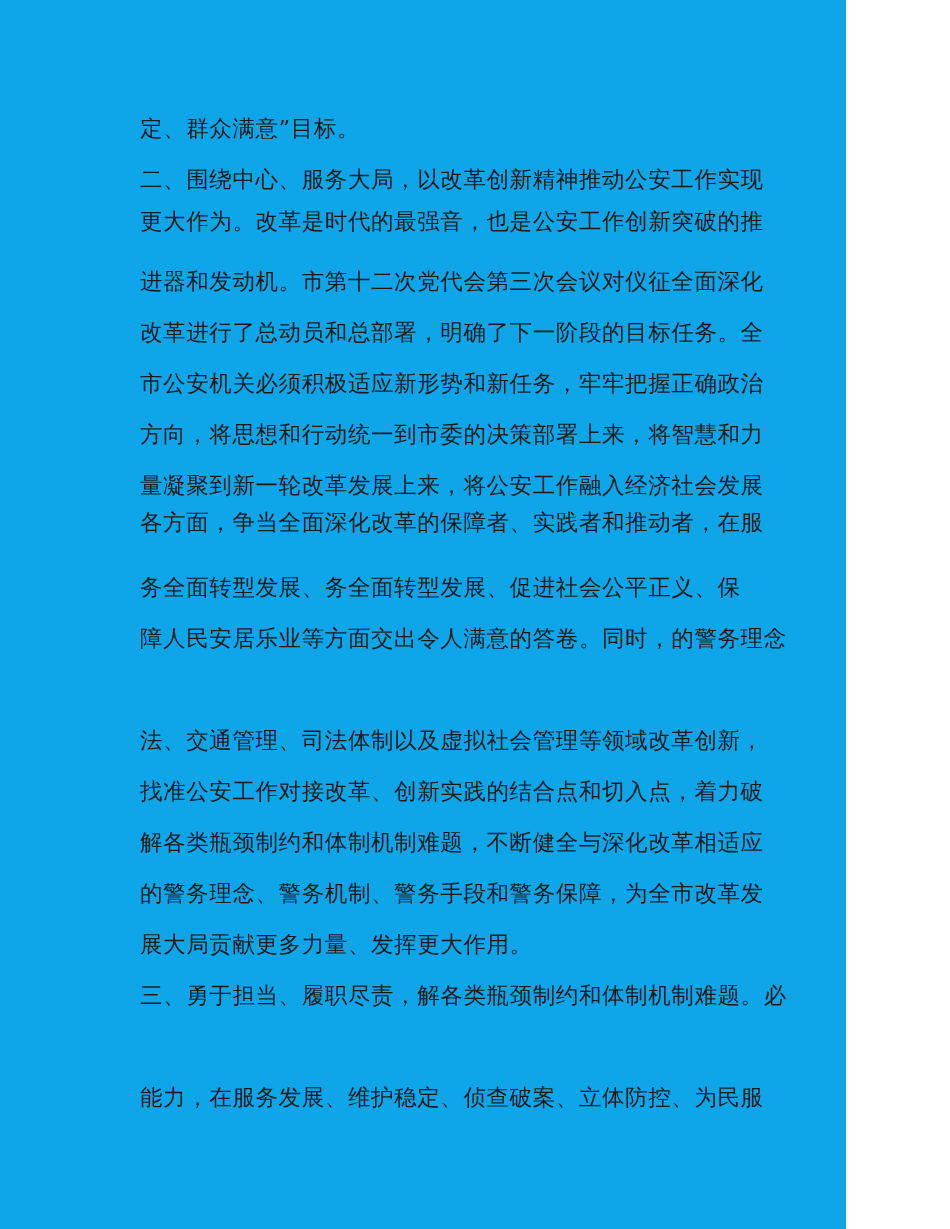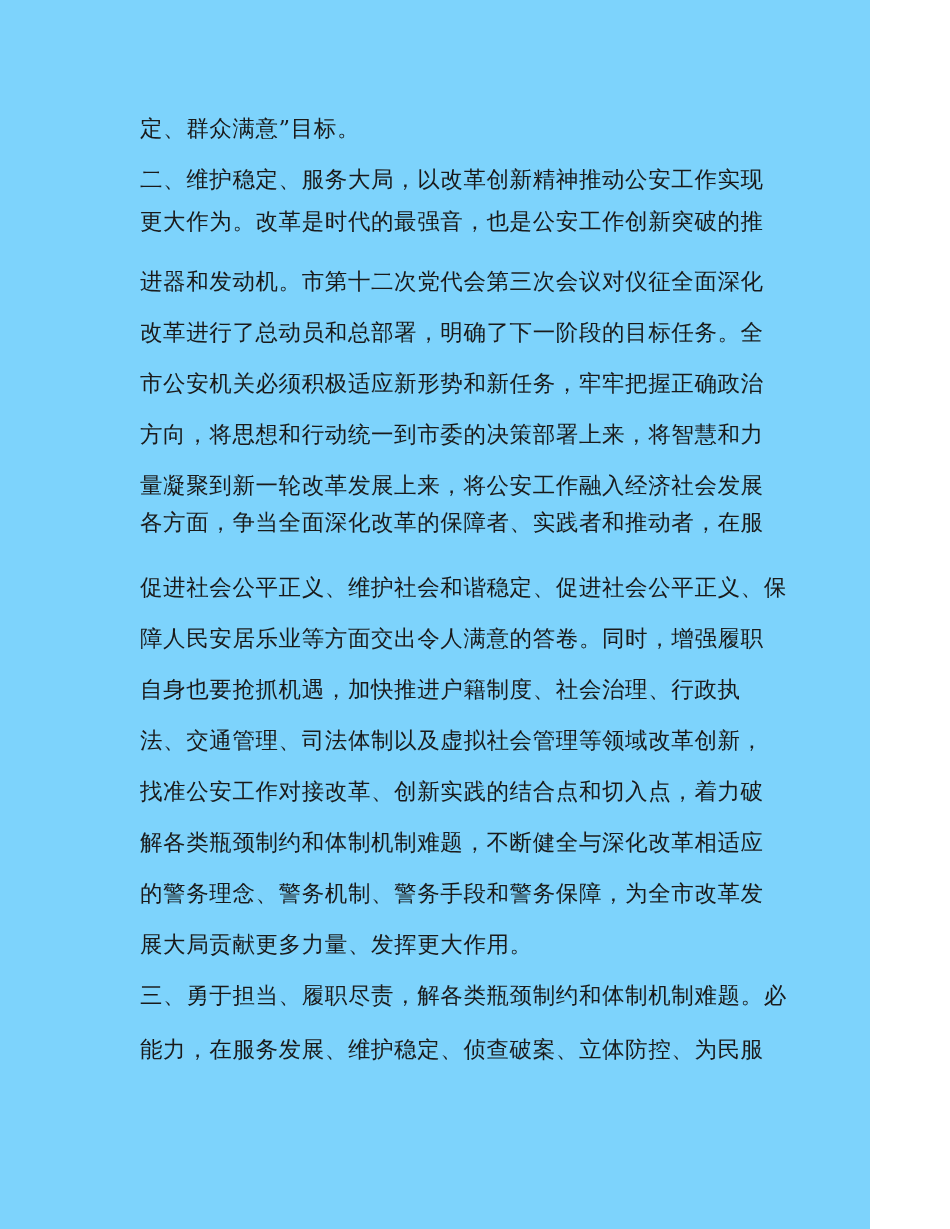--- a/index.html
+++ b/index.html
@@ -1,44 +1,43 @@
 <!DOCTYPE html>
 <html><head>
   <meta charset="utf-8">
   <style>
     html, body { margin: 0; padding: 0; background: #ffffff; }
     body { width: 950px; height: 1229px; position: relative; overflow: hidden; }
-    .page { position: absolute; left: 0; top: 0; width: 846px; height: 1229px; background: #7dd3fc; padding-left: 24px; }
+    .page { position: absolute; left: 0; top: 0; width: 846px; height: 1229px; background: #0ea5e9; }
     .line {
       position: absolute;
       left: 140px;
       white-space: nowrap;
       font-family: "DejaVu Serif", "Liberation Serif", serif;
       font-size: 22.5px;
       color: #1a1a1a;
       line-height: 30px;
       letter-spacing: 0.6px;
     }
   </style>
 </head>
 <body>
 
 <div class="page">
   <div class="line" style="top:113px">定、群众满意”目标。</div>
-  <div class="line" style="top:164px">二、维护稳定、服务大局，以改革创新精神推动公安工作实现</div>
+  <div class="line" style="top:164px">二、围绕中心、服务大局，以改革创新精神推动公安工作实现</div>
   <div class="line" style="top:206px">更大作为。改革是时代的最强音，也是公安工作创新突破的推</div>
   <div class="line" style="top:266px">进器和发动机。市第十二次党代会第三次会议对仪征全面深化</div>
   <div class="line" style="top:317px">改革进行了总动员和总部署，明确了下一阶段的目标任务。全</div>
   <div class="line" style="top:368px">市公安机关必须积极适应新形势和新任务，牢牢把握正确政治</div>
   <div class="line" style="top:419px">方向，将思想和行动统一到市委的决策部署上来，将智慧和力</div>
   <div class="line" style="top:470px">量凝聚到新一轮改革发展上来，将公安工作融入经济社会发展</div>
   <div class="line" style="top:507px">各方面，争当全面深化改革的保障者、实践者和推动者，在服</div>
-  <div class="line" style="top:572px">促进社会公平正义、维护社会和谐稳定、促进社会公平正义、保</div>
-  <div class="line" style="top:623px">障人民安居乐业等方面交出令人满意的答卷。同时，增强履职</div>
-  <div class="line" style="top:674px">自身也要抢抓机遇，加快推进户籍制度、社会治理、行政执</div>
+  <div class="line" style="top:572px">务全面转型发展、务全面转型发展、促进社会公平正义、保</div>
+  <div class="line" style="top:623px">障人民安居乐业等方面交出令人满意的答卷。同时，的警务理念</div>
   <div class="line" style="top:725px">法、交通管理、司法体制以及虚拟社会管理等领域改革创新，</div>
   <div class="line" style="top:776px">找准公安工作对接改革、创新实践的结合点和切入点，着力破</div>
   <div class="line" style="top:827px">解各类瓶颈制约和体制机制难题，不断健全与深化改革相适应</div>
   <div class="line" style="top:878px">的警务理念、警务机制、警务手段和警务保障，为全市改革发</div>
   <div class="line" style="top:929px">展大局贡献更多力量、发挥更大作用。</div>
   <div class="line" style="top:980px">三、勇于担当、履职尽责，解各类瓶颈制约和体制机制难题。必</div>
-  <div class="line" style="top:1034px">能力，在服务发展、维护稳定、侦查破案、立体防控、为民服</div>
+  <div class="line" style="top:1082px">能力，在服务发展、维护稳定、侦查破案、立体防控、为民服</div>
 </div>
 
 </body></html>

